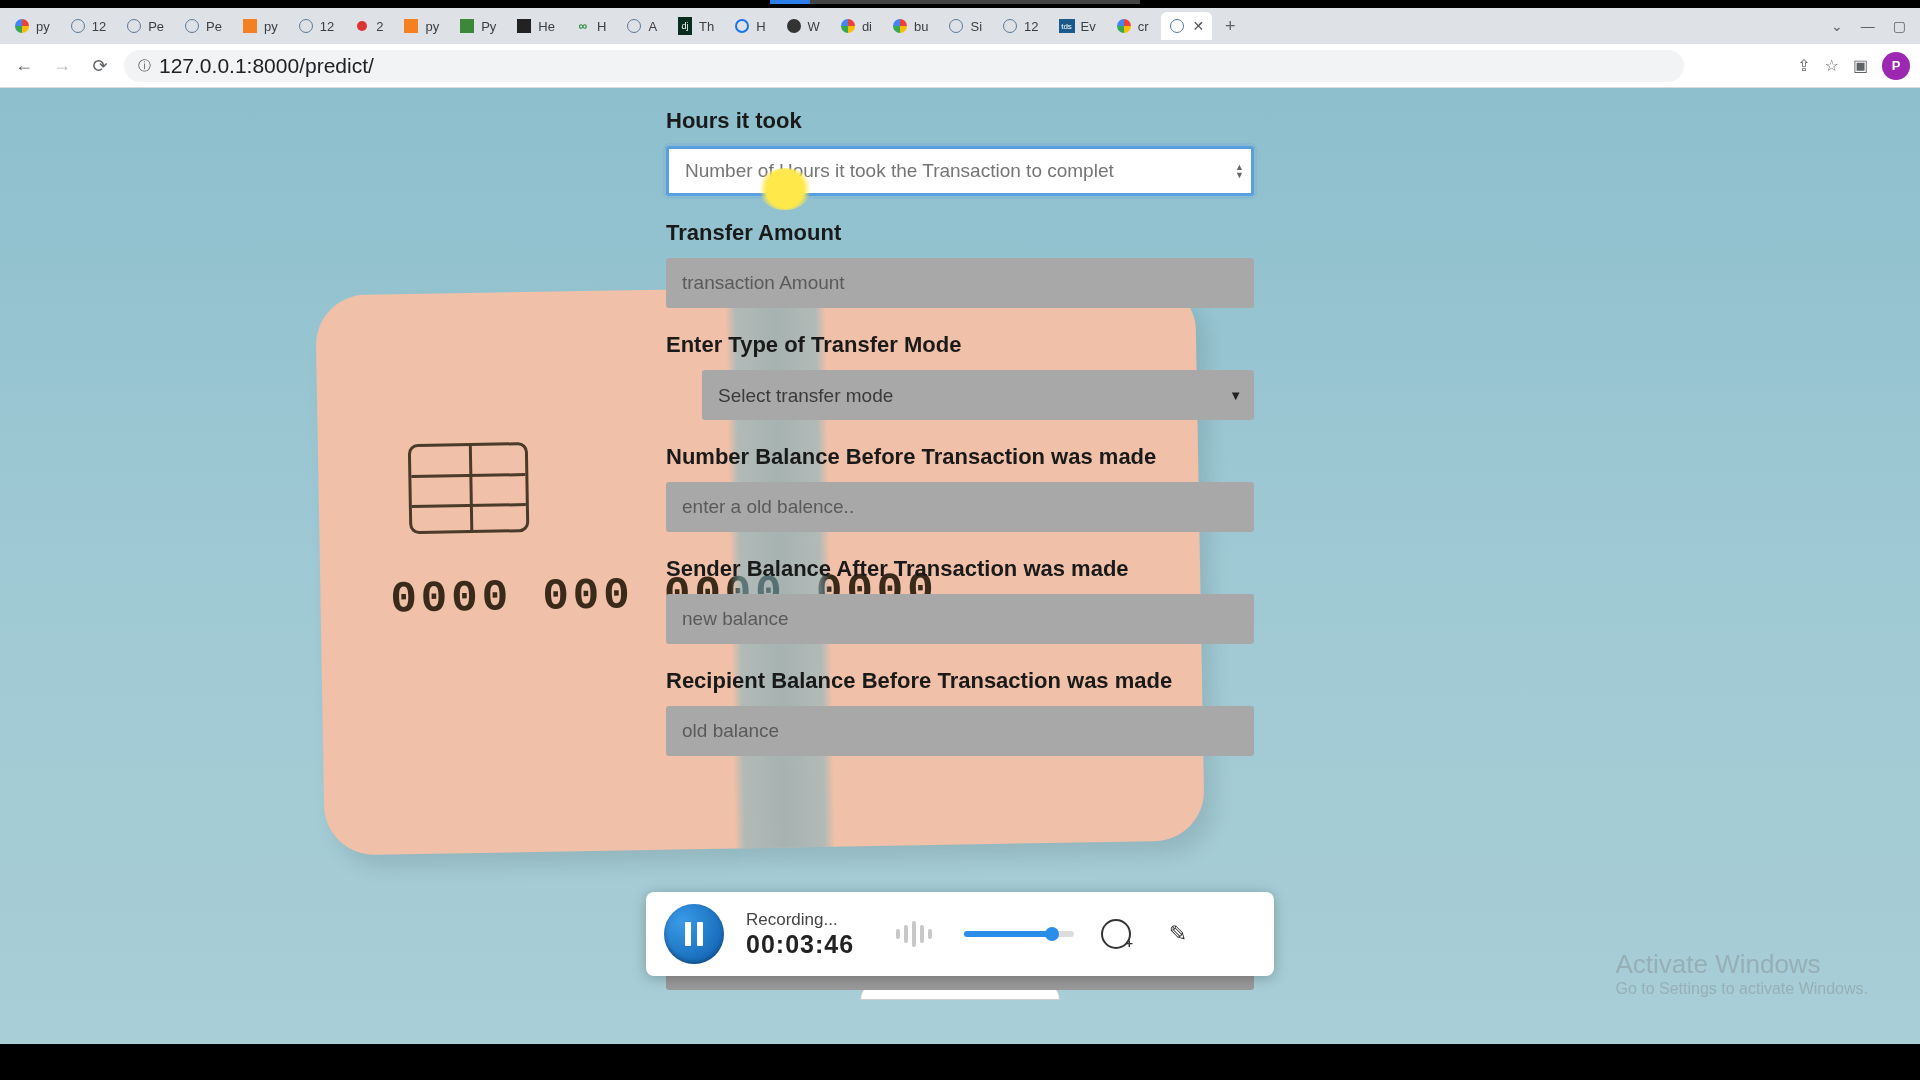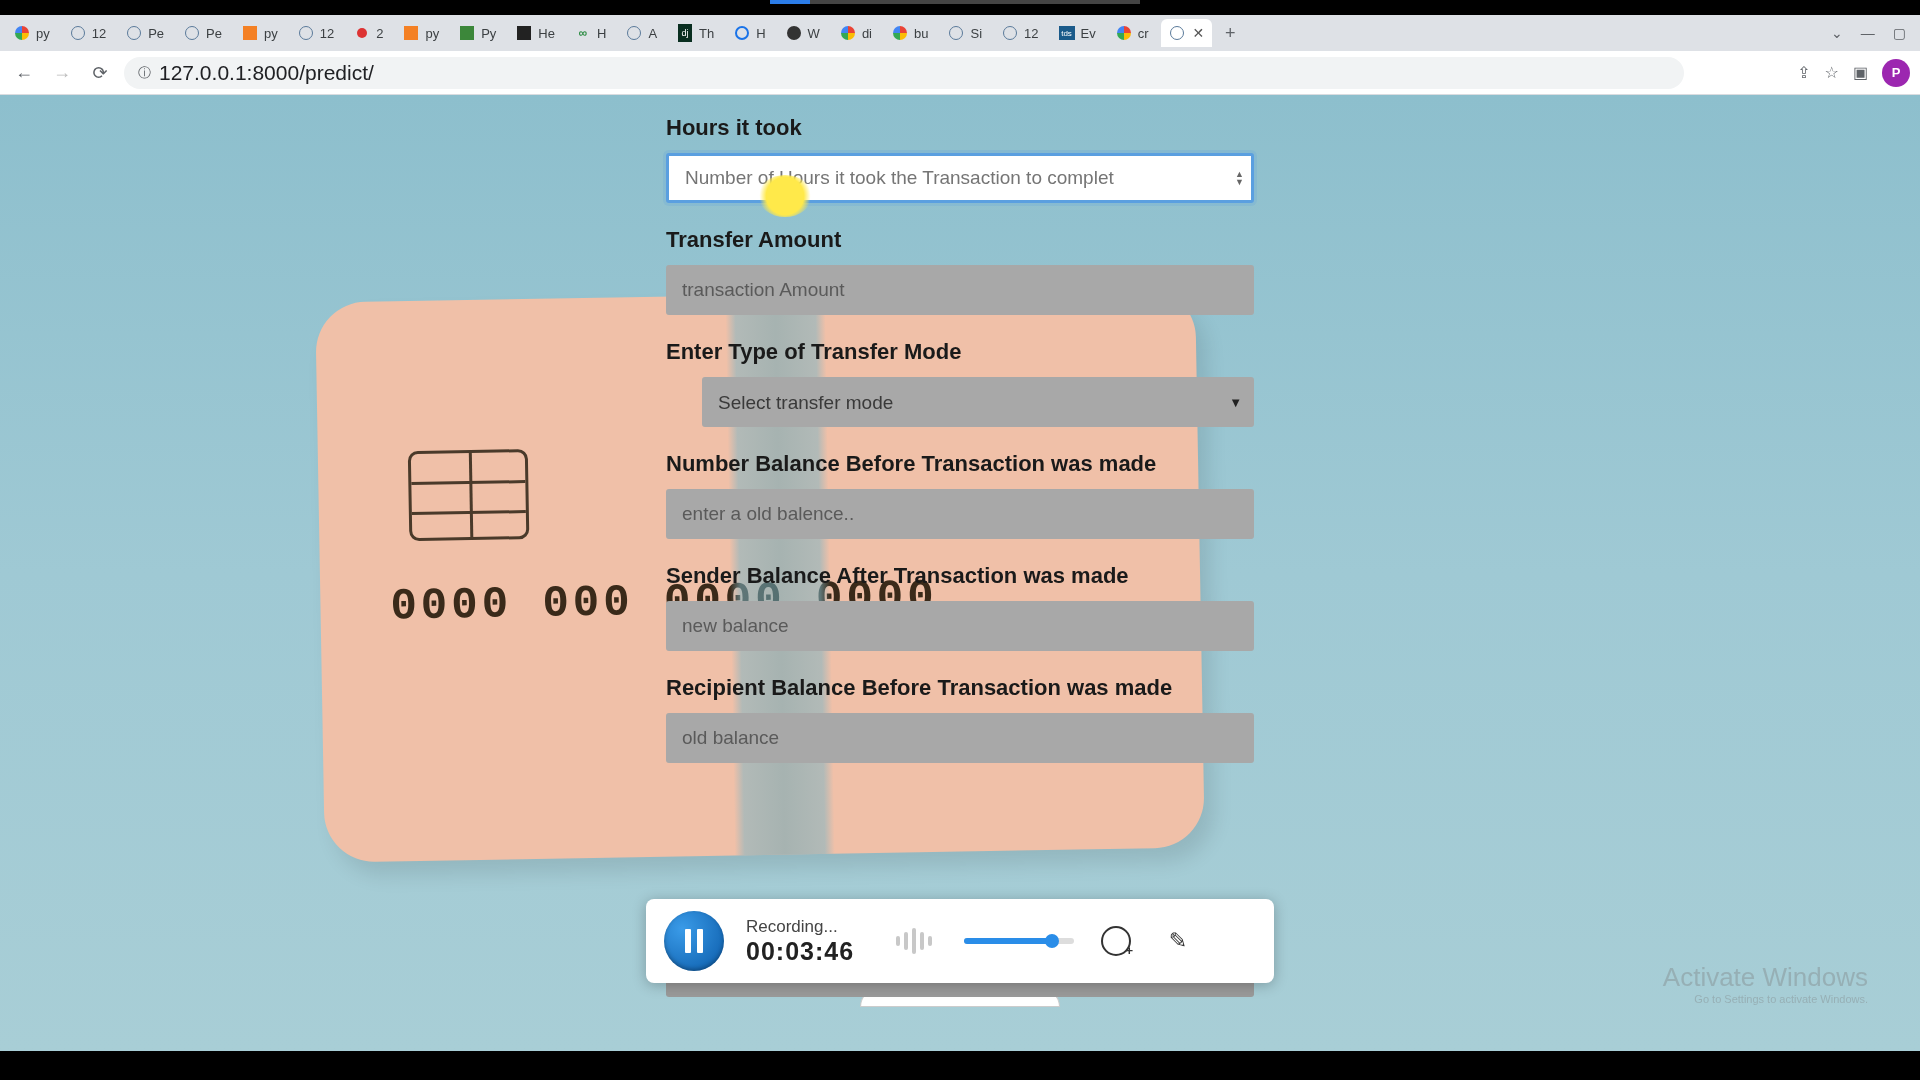--- a/index.html
+++ b/index.html
@@ -2,21 +2,21 @@
 <html><head>
 <meta charset="utf-8">
 <style>
   * { margin: 0; padding: 0; box-sizing: border-box; }
   body { font-family: Arial, sans-serif; background: #000; overflow: hidden; width: 1920px; height: 1080px; position: relative; }
   
   .top-black-bar { width: 100%; height: 8px; background: #000; position: relative; }
   .top-black-bar::after { content:''; position:absolute; left:770px; top:0; width:40px; height:4px; background:#2b7de9; }
   .top-black-bar::before { content:''; position:absolute; left:810px; top:0; width:330px; height:4px; background:#444; }
 
-  .chrome-window { background: #0369a1; position: relative; margin-top: 7px; }
+  .chrome-window { background: #0369a1; position: relative; }
 
   .tab-strip { height: 36px; background: #dee1e6; display: flex; align-items: center; padding-left: 6px; gap: 4px; }
   .tab { display: flex; align-items: center; gap: 6px; padding: 0 8px; height: 28px; font-size: 13px; color: #3c4043; cursor: pointer; }
   .tab .fav { width: 16px; height: 16px; display: inline-flex; align-items: center; justify-content: center; font-size: 12px; }
   .tab.active { background: #fff; border-radius: 6px 6px 0 0; }
   .tab-close { font-size: 14px; color: #555; margin-left: 2px; }
   .new-tab { width: 28px; height: 28px; display:flex; align-items:center; justify-content:center; font-size:18px; color:#5f6368; cursor:pointer; }
   .window-controls { margin-left:auto; display:flex; align-items:center; gap: 18px; padding-right: 14px; color:#5f6368; }
   .window-controls span { font-size: 14px; cursor:pointer; }
 
@@ -67,21 +67,21 @@
   .rec-slider::before { content:''; position:absolute; left:0; top:0; width:80%; height:100%; background:#2a8de8; border-radius:3px; }
   .rec-slider::after { content:''; position:absolute; left:80%; top:50%; transform:translate(-50%,-50%); width:14px; height:14px; background:#2a8de8; border-radius:50%; }
   .rec-icon { width:40px; height:40px; display:flex; align-items:center; justify-content:center; font-size:22px; color:#333; cursor:pointer; }
   .rec-webcam { width:30px; height:30px; border:2px solid #333; border-radius:50%; position:relative; }
   .rec-webcam::after { content:'+'; position:absolute; right:-4px; bottom:-4px; font-size:13px; font-weight:bold; }
 
   .rec-hidden-input { position:absolute; left:666px; bottom:54px; width:588px; height:50px; background:#9a9a9a; border-radius:3px; z-index:55; }
 
   .watermark { position:absolute; right:52px; bottom:46px; text-align:left; color: rgba(120,120,120,0.35); }
   .watermark .w1 { font-size:26px; }
-  .watermark .w2 { font-size:11px;text-align:right; }
+  .watermark .w2 { font-size:16px;text-align:right; }
 
   
   .fg-g { background: conic-gradient(#ea4335 0 25%, #fbbc05 0 50%, #34a853 0 75%, #4285f4 0 100%); border-radius:50%; width:14px; height:14px; }
   .fg-globe { width:14px;height:14px;border:1.5px solid #5a7a9a;border-radius:50%; }
   .fg-so { width:14px;height:14px;background:linear-gradient(#f48024,#f48024); }
   .fg-red { width:10px;height:10px;background:#d33;border-radius:50%; }
   .fg-green { width:14px;height:14px;background:#3c873a; }
   .fg-dark { width:14px;height:14px;background:#222; }
   .fg-gfg { color:#2f8d46;font-weight:bold;font-size:11px; }
   .fg-dj { width:14px;height:18px;background:#092e20;color:#fff;font-size:9px;display:flex;align-items:center;justify-content:center; }

